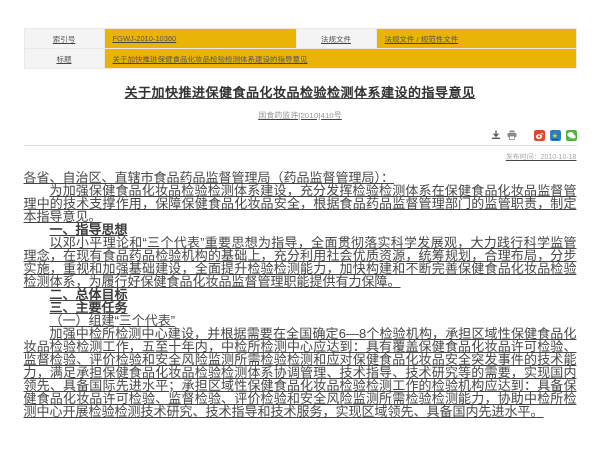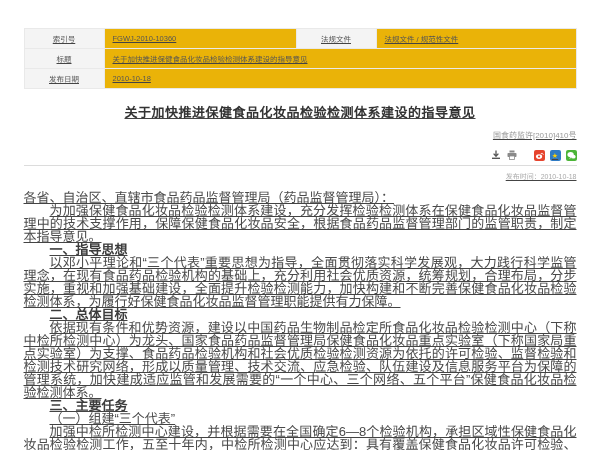--- a/index.html
+++ b/index.html
@@ -12,21 +12,21 @@
   table.info td {
     border: 1px solid #e9e9e9; height: 20px; font-size: 7.5px;
     color: #555; padding: 0 8px; vertical-align: middle;
     white-space: nowrap; overflow: hidden;
   }
   td.lbl { background: #f4f4f4; text-align: center; color: #666; padding: 0 2px; }
   td.val { background: #eab308; text-align: left; }
 
   
   .doc-title { margin-top: 13px; text-align: center; font-size: 13px; font-weight: bold; color: #333; letter-spacing: .5px; }
-  .doc-number { margin-top: 8px; text-align: right; font-size: 8px; color: #999; }
+  .doc-number { margin-top: 8px; text-align: center; font-size: 8px; color: #999; }
 
   .toolbar { margin-top: 9px; display: flex; justify-content: flex-end; align-items: center; gap: 5px; height: 12px; }
   .tool { width: 11px; height: 11px; display: inline-flex; align-items: center; justify-content: center; cursor: pointer; }
   .tool svg { display: block; }
   .share { width: 11px; height: 11px; border-radius: 2px; color: #fff; font-size: 7px; line-height: 11px; text-align: center; font-weight: bold; }
   .share-gap { width: 6px; }
 
   .divider { border-bottom: 1px solid #dcdcdc; margin-top: 4px; }
   .pub-time { margin-top: 5px; text-align: right; font-size: 7px; color: #aaa; }
 
@@ -45,24 +45,20 @@
     <tbody>
         <tr>
       <td class="lbl" style="width:80px">索引号</td>
       <td class="val" style="width:192px">FGWJ-2010-10360</td>
       <td class="lbl" style="width:80px">法规文件</td>
       <td class="val">法规文件 / 规范性文件</td>
     </tr>
     <tr>
       <td class="lbl">标题</td>
       <td class="val" colspan="3">关于加快推进保健食品化妆品检验检测体系建设的指导意见</td>
-    </tr>
-    <tr>
-      <td class="lbl">发布日期</td>
-      <td class="val" colspan="3">2010-10-18</td>
     </tr>
   </tbody>
     </table>
 
   <h1 class="doc-title">关于加快推进保健食品化妆品检验检测体系建设的指导意见</h1>
   <div class="doc-number">国食药监许[2010]410号</div>
 
   <div class="toolbar">
     <span class="tool">
       <svg width="10" height="10" viewBox="0 0 10 10">
@@ -97,19 +93,18 @@
 
   <div class="divider"></div>
   <div class="pub-time">发布时间：2010-10-18</div>
 
   <div class="doc-body">
     <p class="salutation">各省、自治区、直辖市食品药品监督管理局（药品监督管理局）：</p>
     <p>为加强保健食品化妆品检验检测体系建设，充分发挥检验检测体系在保健食品化妆品监督管理中的技术支撑作用，保障保健食品化妆品安全，根据食品药品监督管理部门的监管职责，制定本指导意见。</p>
     <p class="heading">一、指导思想</p>
     <p>以邓小平理论和“三个代表”重要思想为指导，全面贯彻落实科学发展观，大力践行科学监管理念，在现有食品药品检验机构的基础上，充分利用社会优质资源，统筹规划，合理布局，分步实施，重视和加强基础建设，全面提升检验检测能力，加快构建和不断完善保健食品化妆品检验检测体系，为履行好保健食品化妆品监督管理职能提供有力保障。</p>
     <p class="heading">二、总体目标</p>
-    <p>依据现有条件和优势资源，建设以中国药品生物制品检定所食品化妆品检验检测中心（下称中检所检测中心）为龙头、国家食品药品监督管理局保健食品化妆品重点实验室（下称国家局重点实验室）为支撑、食品药品检验机构和社会优质检验检测资源为依托的许可检验、监督检验和检测技术研究网络，形成以质量管理、技术交流、应急检验、队伍建设及信息服务平台为保障的管理系统，加快建成适应监管和发展需要的“一个中心、三个网络、五个平台”保健食品化妆品检验检测体系。</p>
     <p class="heading">三、主要任务</p>
     <p>（一）组建“三个代表”</p>
     <p>加强中检所检测中心建设，并根据需要在全国确定6—8个检验机构，承担区域性保健食品化妆品检验检测工作，五至十年内，中检所检测中心应达到：具有覆盖保健食品化妆品许可检验、监督检验、评价检验和安全风险监测所需检验检测和应对保健食品化妆品安全突发事件的技术能力，满足承担保健食品化妆品检验检测体系协调管理、技术指导、技术研究等的需要，实现国内领先、具备国际先进水平；承担区域性保健食品化妆品检验检测工作的检验机构应达到：具备保健食品化妆品许可检验、监督检验、评价检验和安全风险监测所需检验检测能力，协助中检所检测中心开展检验检测技术研究、技术指导和技术服务，实现区域领先、具备国内先进水平。</p>
   </div>
 
 </div>
 
 </body></html>

